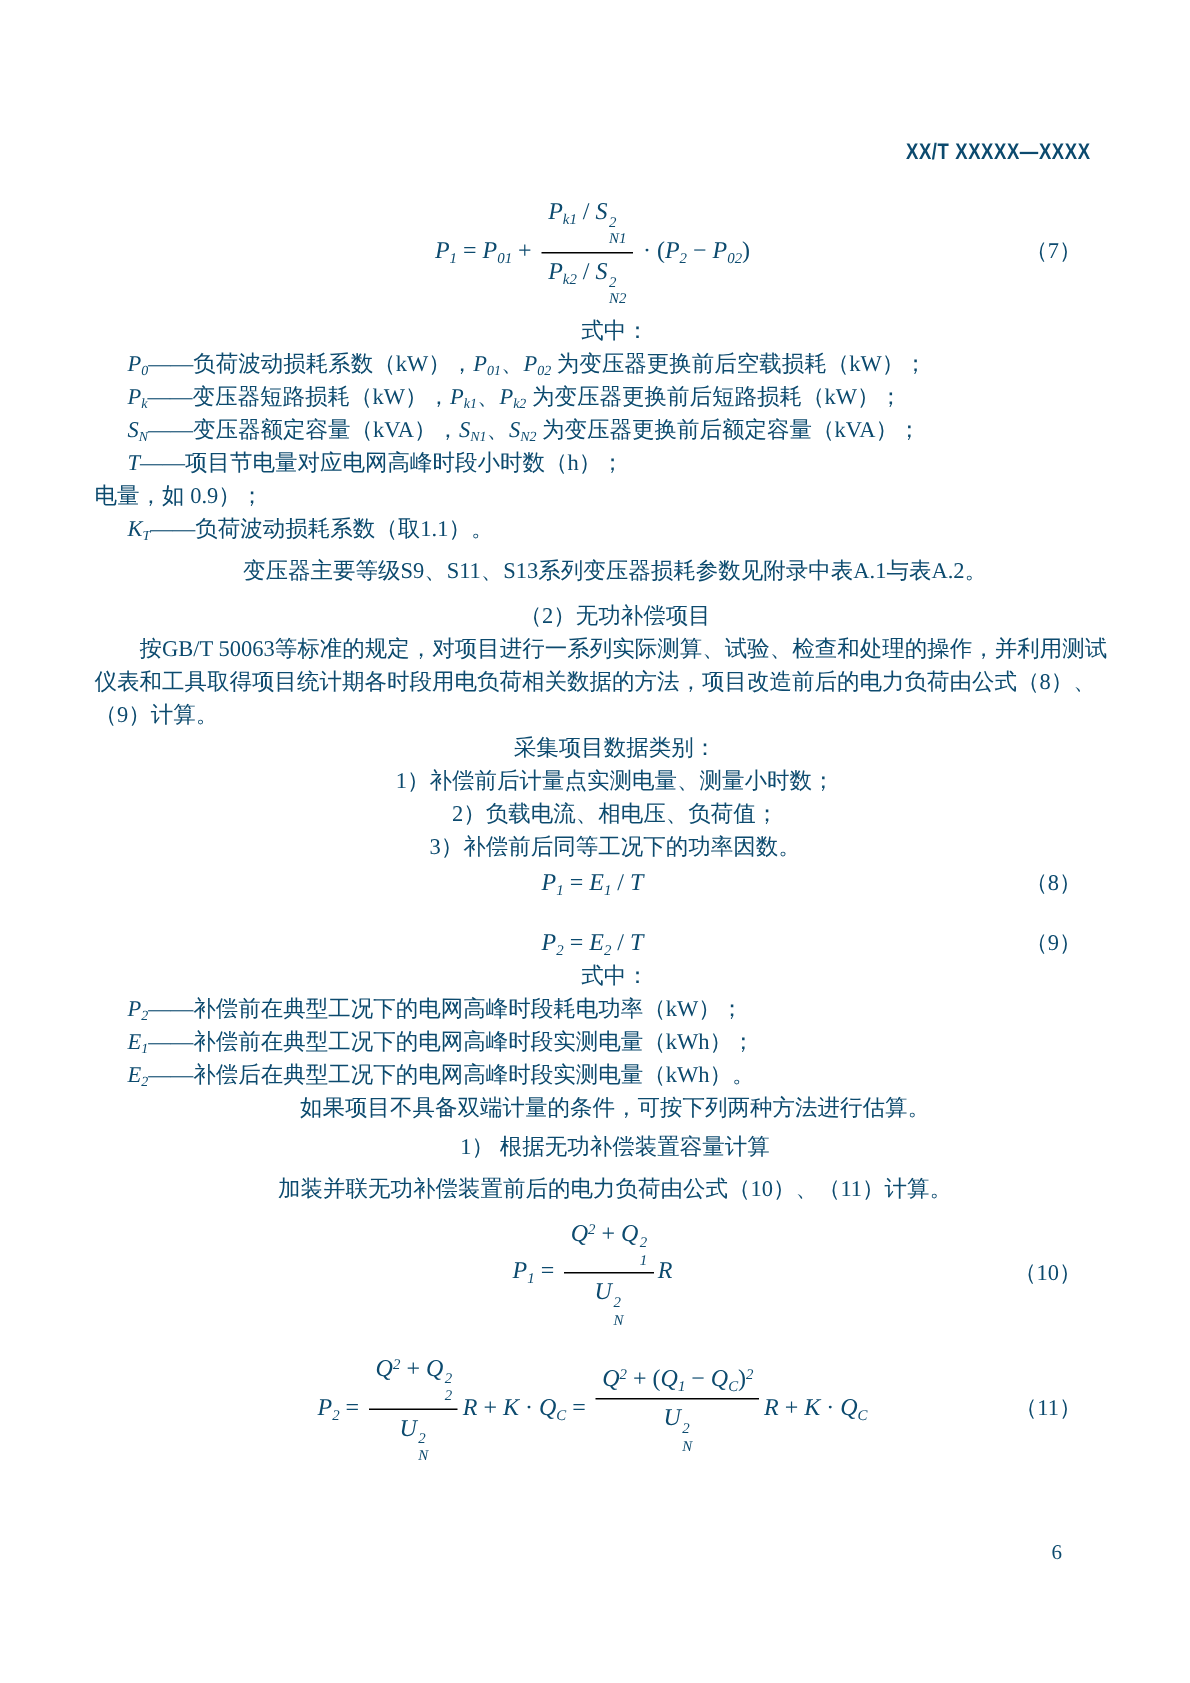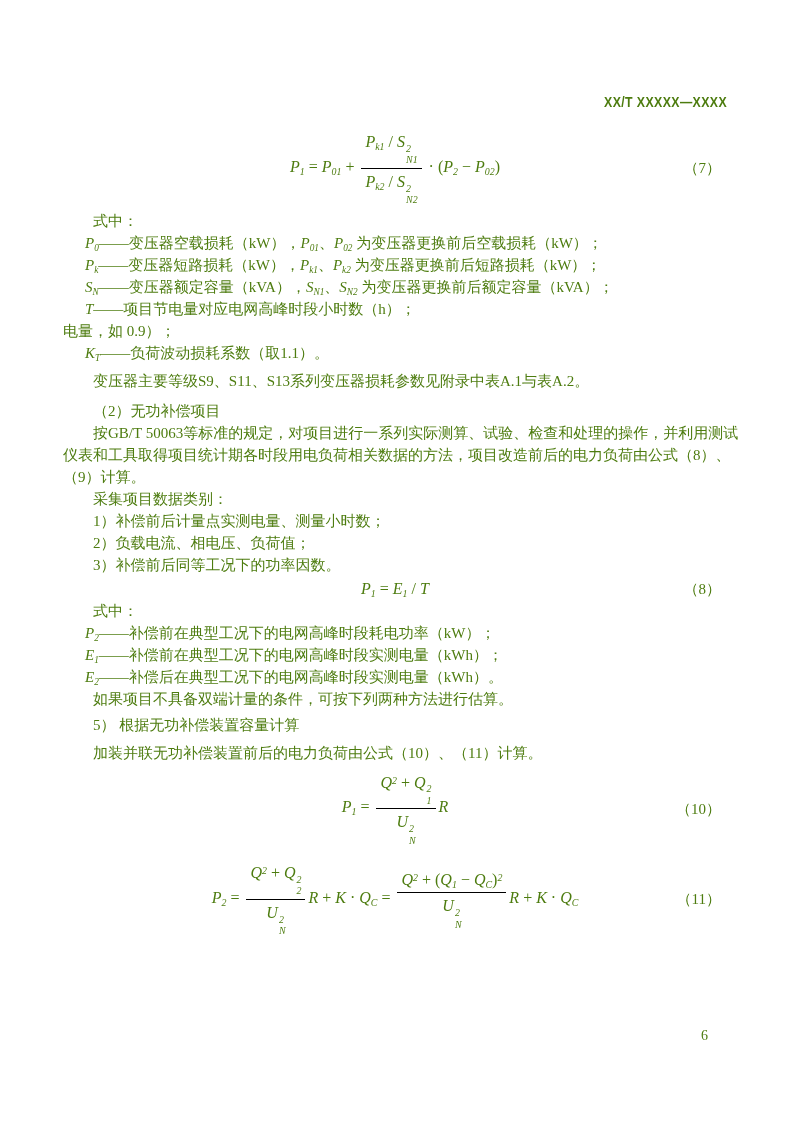--- a/index.html
+++ b/index.html
@@ -2,37 +2,37 @@
 <html><head>
 <meta charset="utf-8">
 <title>Standard Document Page</title>
 <style>
   html,body{margin:0;padding:0;background:#ffffff;}
   .page{
     position:relative;
     width:793px;height:1122px;
     margin:0 auto;
     background:#ffffff;
-    color:#4d7c0f;
+    color:#0c4a6e;
     font-family:"Liberation Serif","DejaVu Serif",serif;
     overflow:hidden;
   }
   .content{padding:0 66px 0 63px;}
   
   .doc-header{margin-top:93px;text-align:right;height:18px;line-height:18px;}
   .doc-header .hdr{
     display:inline-block;
     font-family:"Liberation Sans","DejaVu Sans",sans-serif;
     font-weight:700;font-size:15px;letter-spacing:0.5px;
     transform:scaleX(0.82);transform-origin:right center;
     white-space:nowrap;
   }
   
   .ln{margin:0;font-size:15px;line-height:22px;white-space:nowrap;}
-  .ind-p{padding-left:30px;}   
+  .ind-p{padding-left:30px;text-align:center;}   
   .ind-d{padding-left:22px;}   
   .small{font-size:12.5px;line-height:18px;}
   .mt4{margin-top:4px;} .mt6{margin-top:6px;} .mt8{margin-top:8px;}
   
   .mi{font-style:italic;}
   .mx{font-style:normal;}
   .mo{font-style:normal;margin:0 4px;}
   sub,sup{font-size:0.62em;font-style:italic;line-height:1;text-align:right;}
   sub{vertical-align:-0.35em;}
   sup{vertical-align:0.45em;}
@@ -76,21 +76,21 @@
                   <span>2</span>
                   <span>N1</span>
                 </span></span></span><span class="fden"><span class="mi">P<sub>k2</sub></span><span class="mo">/</span><span class="mi">S<span class="ss">
                   <span>2</span>
                   <span>N2</span>
                 </span></span></span></span><span class="mo">·</span><span class="mx">(</span><span class="mi">P<sub>2</sub></span><span class="mo">−</span><span class="mi">P<sub>02</sub></span><span class="mx">)</span></span>
       <span class="eqnum">（7）</span>
     </div>
 
     <p class="ln ind-p mt4"><span class="mx">式中：</span></p>
-    <p class="ln ind-d"><span class="mi">P<sub>0</sub></span><span class="mx">——变压器空载损耗（kW），</span><span class="mi">P<sub>01</sub></span><span class="mx">、</span><span class="mi">P<sub>02</sub></span><span class="mx"> 为变压器更换前后空载损耗（kW）；</span></p>
+    <p class="ln ind-d"><span class="mi">P<sub>0</sub></span><span class="mx">——负荷波动损耗系数（kW），</span><span class="mi">P<sub>01</sub></span><span class="mx">、</span><span class="mi">P<sub>02</sub></span><span class="mx"> 为变压器更换前后空载损耗（kW）；</span></p>
     <p class="ln ind-d"><span class="mi">P<sub>k</sub></span><span class="mx">——变压器短路损耗（kW），</span><span class="mi">P<sub>k1</sub></span><span class="mx">、</span><span class="mi">P<sub>k2</sub></span><span class="mx"> 为变压器更换前后短路损耗（kW）；</span></p>
     <p class="ln ind-d"><span class="mi">S<sub>N</sub></span><span class="mx">——变压器额定容量（kVA），</span><span class="mi">S<sub>N1</sub></span><span class="mx">、</span><span class="mi">S<sub>N2</sub></span><span class="mx"> 为变压器更换前后额定容量（kVA）；</span></p>
     <p class="ln ind-d"><span class="mi">T</span><span class="mx">——项目节电量对应电网高峰时段小时数（h）；</span></p>
     <p class="ln"><span class="mx">电量，如 0.9）；</span></p>
     <p class="ln ind-d"><span class="mi">K<sub>T</sub></span><span class="mx">——负荷波动损耗系数（取1.1）。</span></p>
     <p class="ln ind-p mt6"><span class="mx">变压器主要等级S9、S11、S13系列变压器损耗参数见附录中表A.1与表A.2。</span></p>
 
     <p class="ln ind-p mt8"><span class="mx">（2）无功补偿项目</span></p>
     <p class="ln ind-p"><span class="mx">按GB/T 50063等标准的规定，对项目进行一系列实际测算、试验、检查和处理的操作，并利用测试</span></p>
     <p class="ln"><span class="mx">仪表和工具取得项目统计期各时段用电负荷相关数据的方法，项目改造前后的电力负荷由公式（8）、</span></p>
@@ -98,27 +98,31 @@
     <p class="ln ind-p"><span class="mx">采集项目数据类别：</span></p>
     <p class="ln ind-p"><span class="mx">1）补偿前后计量点实测电量、测量小时数；</span></p>
     <p class="ln ind-p"><span class="mx">2）负载电流、相电压、负荷值；</span></p>
     <p class="ln ind-p"><span class="mx">3）补偿前后同等工况下的功率因数。</span></p>
 
     <div class="formula f8">
       <span class="math"><span class="mi">P<sub>1</sub></span><span class="mo">=</span><span class="mi">E<sub>1</sub></span><span class="mo">/</span><span class="mi">T</span></span>
       <span class="eqnum">（8）</span>
     </div>
 
+    <div class="formula f9">
+      <span class="math"><span class="mi">P<sub>2</sub></span><span class="mo">=</span><span class="mi">E<sub>2</sub></span><span class="mo">/</span><span class="mi">T</span></span>
+      <span class="eqnum">（9）</span>
+    </div>
 
     <p class="ln ind-p"><span class="mx">式中：</span></p>
     <p class="ln ind-d"><span class="mi">P<sub>2</sub></span><span class="mx">——补偿前在典型工况下的电网高峰时段耗电功率（kW）；</span></p>
     <p class="ln ind-d"><span class="mi">E<sub>1</sub></span><span class="mx">——补偿前在典型工况下的电网高峰时段实测电量（kWh）；</span></p>
     <p class="ln ind-d"><span class="mi">E<sub>2</sub></span><span class="mx">——补偿后在典型工况下的电网高峰时段实测电量（kWh）。</span></p>
     <p class="ln ind-p"><span class="mx">如果项目不具备双端计量的条件，可按下列两种方法进行估算。</span></p>
-    <p class="ln ind-p mt4"><span class="mx">5） 根据无功补偿装置容量计算</span></p>
+    <p class="ln ind-p mt4"><span class="mx">1） 根据无功补偿装置容量计算</span></p>
     <p class="ln ind-p mt6"><span class="mx">加装并联无功补偿装置前后的电力负荷由公式（10）、（11）计算。</span></p>
 
     <div class="formula f10">
       <span class="math"><span class="mi">P<sub>1</sub></span><span class="mo">=</span><span class="frac"><span class="fnum"><span class="mi">Q<sup>2</sup></span><span class="mo">+</span><span class="mi">Q<span class="ss">
                   <span>2</span>
                   <span>1</span>
                 </span></span></span><span class="fden"><span class="mi">U<span class="ss">
                   <span>2</span>
                   <span>N</span>
                 </span></span></span></span><span class="mi">R</span></span>

